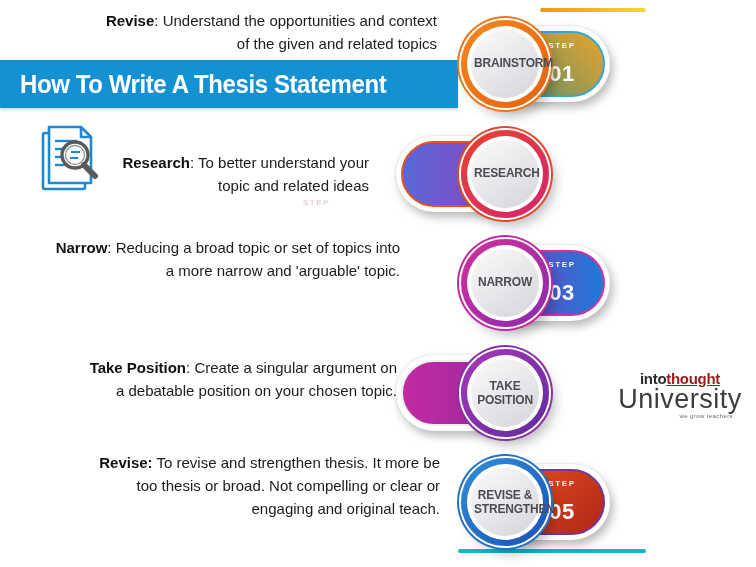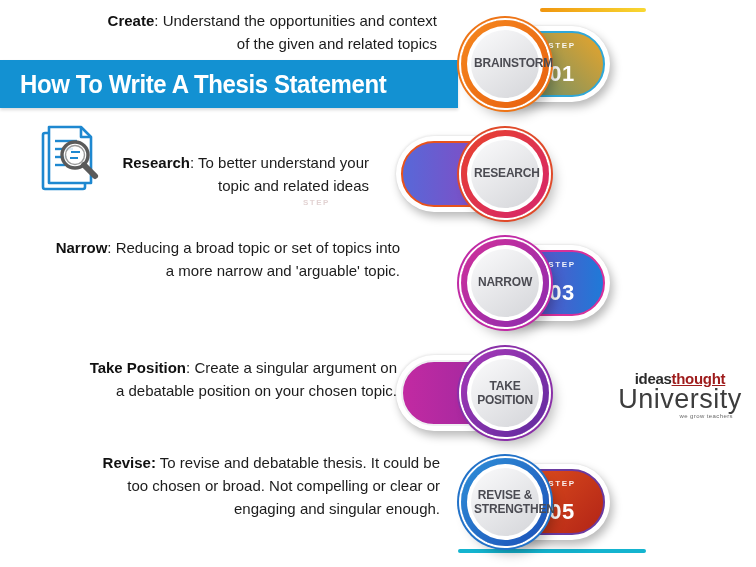--- a/index.html
+++ b/index.html
@@ -125,21 +125,21 @@
 </head>
 <body>
 
 <div class="stage">
 
   <div class="banner" style="--banner-bg: #1391d2;">
     <div class="banner-title">How To Write A Thesis Statement</div>
   </div>
 
   <div class="desc desc-purpose">
-    <span class="line"><b>Create</b><span>:  Understand the opportunities and context</span></span>
+    <span class="line"><b>Revise</b><span>:  Understand the opportunities and context</span></span>
     <span class="line">of the given and related topics</span>
   </div>
 
   <div class="research-icon">
     <svg width="76" height="78" viewBox="0 0 76 78">
       <rect x="10" y="12" width="42" height="56" rx="2" fill="#ffffff" stroke="#1e88d0" stroke-width="2.6"></rect>
       <path d="M16 6 H48 L58 16 V62 H16 Z" fill="#ffffff" stroke="#1e88d0" stroke-width="2.6" stroke-linejoin="round"></path>
       <path d="M48 6 L48 16 L58 16" fill="none" stroke="#1e88d0" stroke-width="2.6" stroke-linejoin="round"></path>
       <line x1="22" y1="20" x2="44" y2="20" stroke="#1e88d0" stroke-width="2.4"></line>
       <line x1="22" y1="28" x2="40" y2="28" stroke="#1e88d0" stroke-width="2.4"></line>
@@ -162,23 +162,23 @@
     <span class="line"><b>Narrow</b><span>: Reducing a broad topic or set of topics into</span></span>
     <span class="line">a more narrow and 'arguable' topic.</span>
   </div>
 
   <div class="desc desc-take-position">
     <span class="line"><b>Take Position</b><span>: Create a singular argument on</span></span>
     <span class="line">a debatable position on your chosen topic.</span>
   </div>
 
   <div class="desc desc-revise">
-    <span class="line"><b>Revise:</b><span> To revise and debatable thesis. It could be</span></span>
-    <span class="line">too chosen or broad. Not compelling or clear or</span>
-    <span class="line">engaging and singular enough.</span>
+    <span class="line"><b>Revise:</b><span> To revise and strengthen thesis. It more be</span></span>
+    <span class="line">too thesis or broad. Not compelling or clear or</span>
+    <span class="line">engaging and original teach.</span>
   </div>
 
   <div class="remnant">STEP</div>
 
   <div class="line-gold" style="--gold: linear-gradient(90deg,#f0950e,#f8d832);"></div>
   <div class="line-cyan" style="--cyan: #14b4cf;"></div>
 
   <div class="badge badge-1 side-right" style="--ring: linear-gradient(135deg,#f5871e,#e8600f); --re: #ee7517; --pg: linear-gradient(225deg,#eaa52a,#41887f); --pb: #2fa7d8;">
     <div class="pill-outer">
       <div class="pill-inner">
@@ -253,18 +253,18 @@
     <div class="circle-ring">
       <div class="circle-white">
           <div class="circle-core">
             <span>REVISE &amp; STRENGTHEN</span>
           </div>
         </div>
     </div>
   </div>
 
   <div class="logo" style="--thought: #9e1b1b;">
-    <div class="logo-top"><span>ideas</span><span class="thought">thought</span></div>
+    <div class="logo-top"><span>into</span><span class="thought">thought</span></div>
     <div class="logo-university">University</div>
     <div class="logo-tagline">we grow teachers</div>
   </div>
 
 </div>
 
 </body></html>

